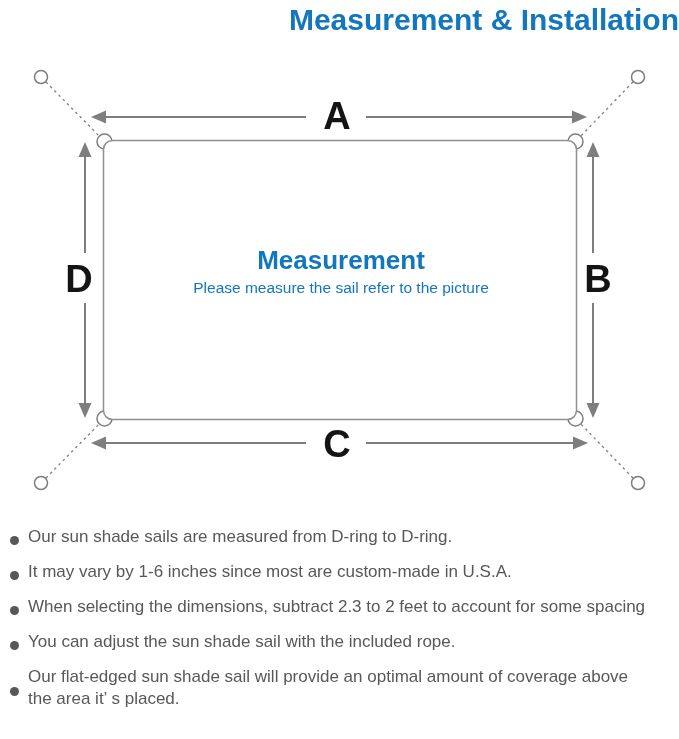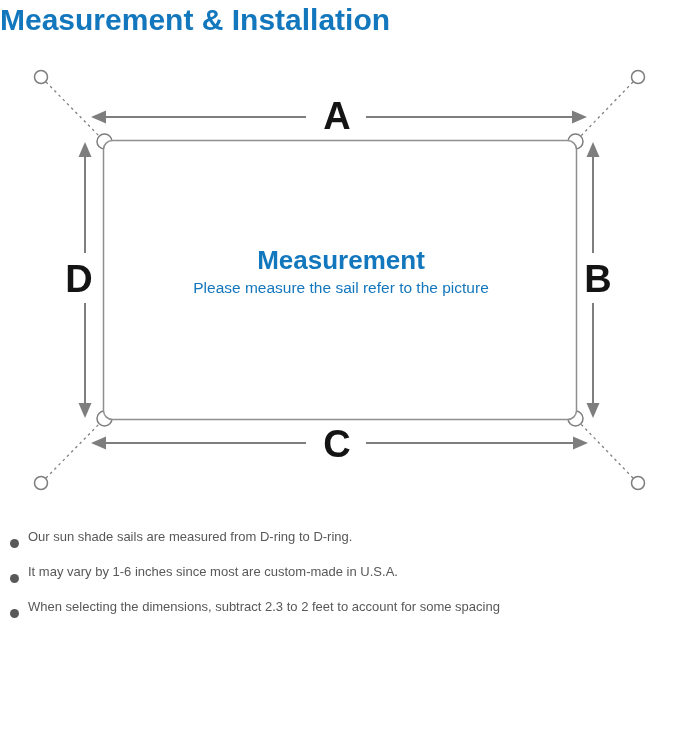--- a/index.html
+++ b/index.html
@@ -13,21 +13,21 @@
   html,body{width:679px;height:739px;}
   body{
     background:#ffffff;
     font-family:"Liberation Sans", sans-serif;
     position:relative;
     overflow:hidden;
   }
   .page{position:relative;width:679px;height:739px;background:#fff;}
   .title{
     position:absolute;top:1px;left:0;right:0;
-    text-align:left;
+    text-align:right;
     font-size:30px;line-height:38px;font-weight:bold;
     color:var(--accent);
     letter-spacing:0px;
   }
   svg.diagram{position:absolute;left:0;top:0;width:679px;height:739px;}
   svg .rope{stroke:var(--line);stroke-width:1.3;stroke-dasharray:2.5 3.5;fill:none;}
   svg .ringc{stroke:var(--line);stroke-width:1.5;fill:#ffffff;}
   svg .sail{stroke:var(--rect);stroke-width:1.5;fill:#ffffff;}
   svg .arrow{stroke:var(--line);stroke-width:2;fill:none;}
   svg .head{fill:var(--line);stroke:none;}
@@ -41,24 +41,24 @@
   }
   svg text.ctr-sub{
     font-family:"Liberation Sans", sans-serif;
     font-size:15.5px;fill:var(--accent);
   }
   .notes{
     position:absolute;left:10px;top:526px;width:663px;
     list-style:none;
   }
   .notes li{
-    display:flex;align-items:flex-end;
+    display:flex;align-items:center;
     margin-bottom:13px;
     color:var(--note);
-    font-size:13px;line-height:22px;
+    font-size:17px;line-height:22px;
   }
   .dot{
     flex:0 0 auto;
     width:9px;height:9px;border-radius:50%;
     background:var(--note);
     margin:7px 9px 0 0;
   }
 </style>
 </head>
 <body>
@@ -126,15 +126,28 @@
       <span>
         <div>It may vary by 1-6 inches since most are custom-made in U.S.A.</div>
       </span>
     </li>
     <li>
       <span class="dot"></span>
       <span>
         <div>When selecting the dimensions, subtract 2.3 to 2 feet to account for some spacing</div>
       </span>
     </li>
+    <li>
+      <span class="dot"></span>
+      <span>
+        <div>You can adjust the sun shade sail with the included rope.</div>
+      </span>
+    </li>
+    <li>
+      <span class="dot"></span>
+      <span>
+        <div>Our flat-edged sun shade sail will provide an optimal amount of coverage above</div>
+        <div>the area it’ s placed.</div>
+      </span>
+    </li>
   </ul>
 
 </div>
 
 </body></html>

